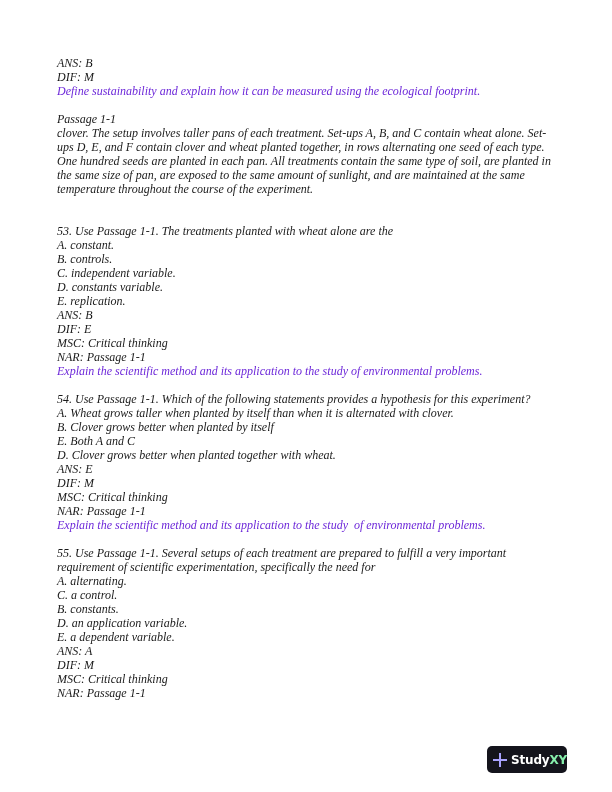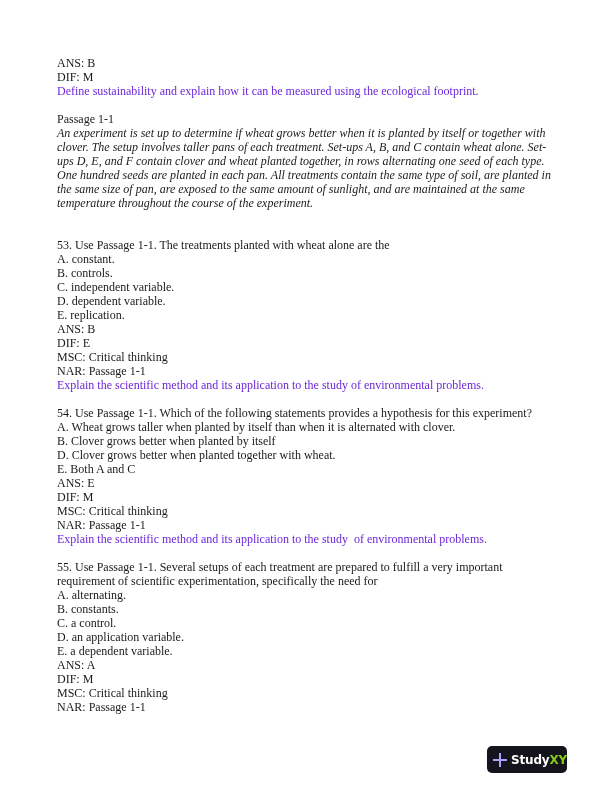--- a/index.html
+++ b/index.html
@@ -20,20 +20,21 @@
       position: absolute;
       left: 57px;
       top: 56px;
       width: 500px;
     }
     .line {
       display: block;
       line-height: 14px;
       height: 14px;
       white-space: nowrap;
+      font-style: italic;
     }
     .red {
       color: #6d28d9;
     }
     .italic {
       font-style: italic;
     }
     .gap {
       height: 14px;
     }
@@ -72,85 +73,84 @@
       left: 0; top: 6px; width: 14px; height: 2px;
     }
     .badge .brand {
       font-family: "DejaVu Sans", sans-serif;
       font-weight: bold;
       font-size: 12px;
       color: #ffffff;
       letter-spacing: -0.2px;
     }
     .badge .brand-accent {
-      color: #84cc16;
+      color: #86efac;
     }
   </style>
 </head>
 <body>
 
 <div class="page">
 
   <div>
     <span class="line">ANS: B</span>
     <span class="line">DIF: M</span>
     <span class="line red">Define sustainability and explain how it can be measured using the ecological footprint.</span>
   </div>
 
   <div class="gap"></div>
 
   <div>
     <span class="line">Passage 1-1</span>
-    <span class="line italic">An experiment is set up to determine if wheat grows better when it is planted by itself or together with</span>
     <span class="line italic">clover. The setup involves taller pans of each treatment. Set-ups A, B, and C contain wheat alone. Set-</span>
     <span class="line italic">ups D, E, and F contain clover and wheat planted together, in rows alternating one seed of each type.</span>
     <span class="line italic">One hundred seeds are planted in each pan. All treatments contain the same type of soil, are planted in</span>
     <span class="line italic">the same size of pan, are exposed to the same amount of sunlight, and are maintained at the same</span>
     <span class="line italic">temperature throughout the course of the experiment.</span>
   </div>
 
   <div class="gap2"></div>
 
   <div>
     <span class="line">53. Use Passage 1-1. The treatments planted with wheat alone are the</span>
     <span class="line">A. constant.</span>
     <span class="line">B. controls.</span>
     <span class="line">C. independent variable.</span>
-    <span class="line">D. dependent variable.</span>
+    <span class="line">D. constants variable.</span>
     <span class="line">E. replication.</span>
     <span class="line">ANS: B</span>
     <span class="line">DIF: E</span>
     <span class="line">MSC: Critical thinking</span>
     <span class="line">NAR: Passage 1-1</span>
     <span class="line red">Explain the scientific method and its application to the study of environmental problems.</span>
   </div>
 
   <div class="gap"></div>
 
   <div>
     <span class="line">54. Use Passage 1-1. Which of the following statements provides a hypothesis for this experiment?</span>
     <span class="line">A. Wheat grows taller when planted by itself than when it is alternated with clover.</span>
     <span class="line">B. Clover grows better when planted by itself</span>
+    <span class="line">E. Both A and C</span>
     <span class="line">D. Clover grows better when planted together with wheat.</span>
-    <span class="line">E. Both A and C</span>
     <span class="line">ANS: E</span>
     <span class="line">DIF: M</span>
     <span class="line">MSC: Critical thinking</span>
     <span class="line">NAR: Passage 1-1</span>
     <span class="line red" style="white-space: pre;">Explain the scientific method and its application to the study  of environmental problems.</span>
   </div>
 
   <div class="gap"></div>
 
   <div>
     <span class="line">55. Use Passage 1-1. Several setups of each treatment are prepared to fulfill a very important</span>
     <span class="line">requirement of scientific experimentation, specifically the need for</span>
     <span class="line">A. alternating.</span>
+    <span class="line">C. a control.</span>
     <span class="line">B. constants.</span>
-    <span class="line">C. a control.</span>
     <span class="line">D. an application variable.</span>
     <span class="line">E. a dependent variable.</span>
     <span class="line">ANS: A</span>
     <span class="line">DIF: M</span>
     <span class="line">MSC: Critical thinking</span>
     <span class="line">NAR: Passage 1-1</span>
   </div>
 </div>
 
 <div class="badge">

